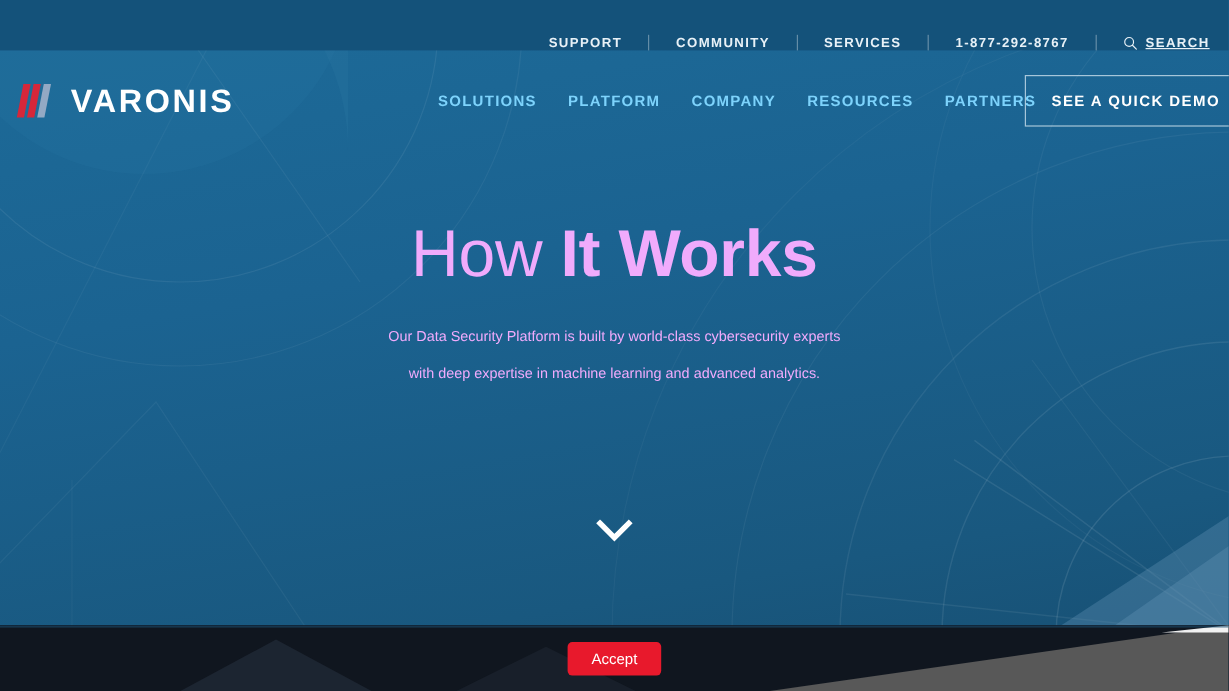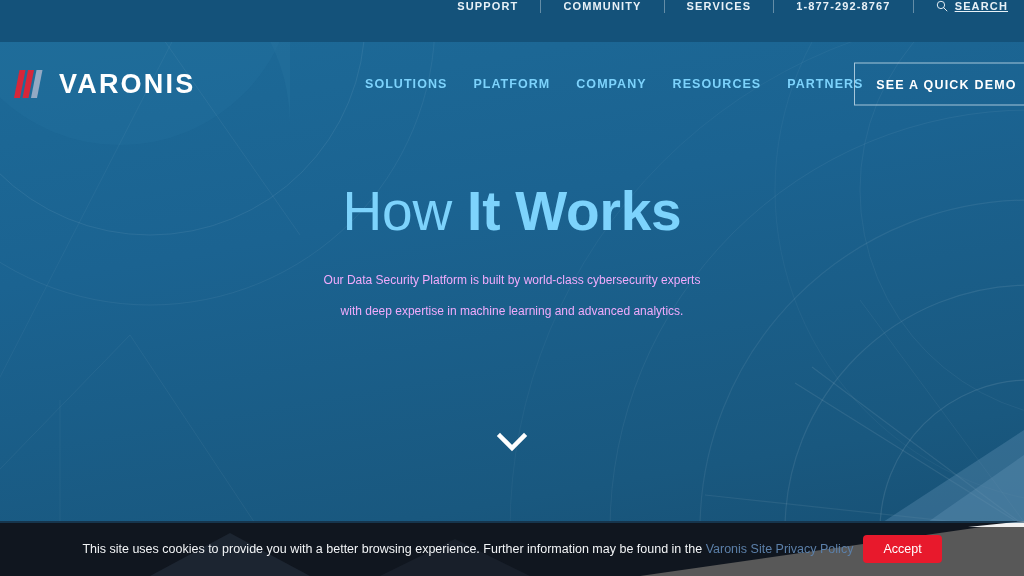--- a/index.html
+++ b/index.html
@@ -20,21 +20,21 @@
   .hero-deco { position:absolute; inset:0; overflow:hidden; }
   .hero-deco svg { position:absolute; display:block; }
 
   
   .utility-bar {
     position:absolute; top:0; left:0; width:1024px; height:42px;
     background:#14527a;
     display:flex; align-items:center; justify-content:flex-end;
     padding-right:0; z-index:6;
   }
-  .util-list { display:flex; align-items:flex-start; height:100%; }
+  .util-list { display:flex; align-items:flex-end; height:100%; }
   .util-item {
     color:#e8f1f7; font-size:11px; font-weight:bold;
     letter-spacing:1.15px; text-decoration:none; white-space:nowrap;
     padding:0 22px;
   }
   .util-sep { width:1px; height:13px; background:rgba(255,255,255,.34); }
   .util-search {
     display:flex; align-items:center; gap:7px;
     padding-left:22px; padding-right:16px;
     color:#e8f1f7; font-size:11px; font-weight:bold; letter-spacing:1.15px;
@@ -74,21 +74,21 @@
     text-decoration:none; white-space:nowrap; background:transparent;
   }
 
   
   .hero-content {
     position:absolute; top:126px; left:0; width:1024px;
     text-align:center; z-index:4;
   }
   .hero-title {
     margin-top:56px;
-    font-size:55px; line-height:1.06; color:#7dd3fc;
+    font-size:55px; line-height:1.06; color:#f0abfc;
     font-weight:300; letter-spacing:-0.2px;
   }
   .hero-title .strong { font-weight:bold; }
   .hero-sub {
     margin-top:25px;
     font-size:12px; line-height:31px; color:#f0abfc;
     font-weight:normal;
   }
   .hero-sub div { white-space:nowrap; }
 
@@ -234,18 +234,16 @@
       <rect x="0" y="0" width="1024" height="55" fill="#10161f"></rect>
       <path d="M1024,0 L1024,55 L640,55 Z" fill="#585858"></path>
       <path d="M1024,0 L1024,6 L968,6 Z" fill="#ffffff" opacity="0.92"></path>
       <path d="M150,55 L230,12 L310,55 Z" fill="#2c3846" opacity="0.45"></path>
       <path d="M380,55 L455,18 L530,55 Z" fill="#27323e" opacity="0.35"></path>
       <rect x="0" y="0" width="1024" height="2" fill="#1a4b6d" opacity="0.6"></rect>
     </svg>
   </div>
 
   <div class="cookie-bar">
-    <span class="cookie-text"><span>This site uses cookies to provide you with a better browsing experience. Further information may be found in the</span>
-      <a class="cookie-link" href="#">Varonis Site Privacy Policy</a></span>
     <button class="cookie-accept">Accept</button>
   </div>
 
 </div>
 
 </body></html>

